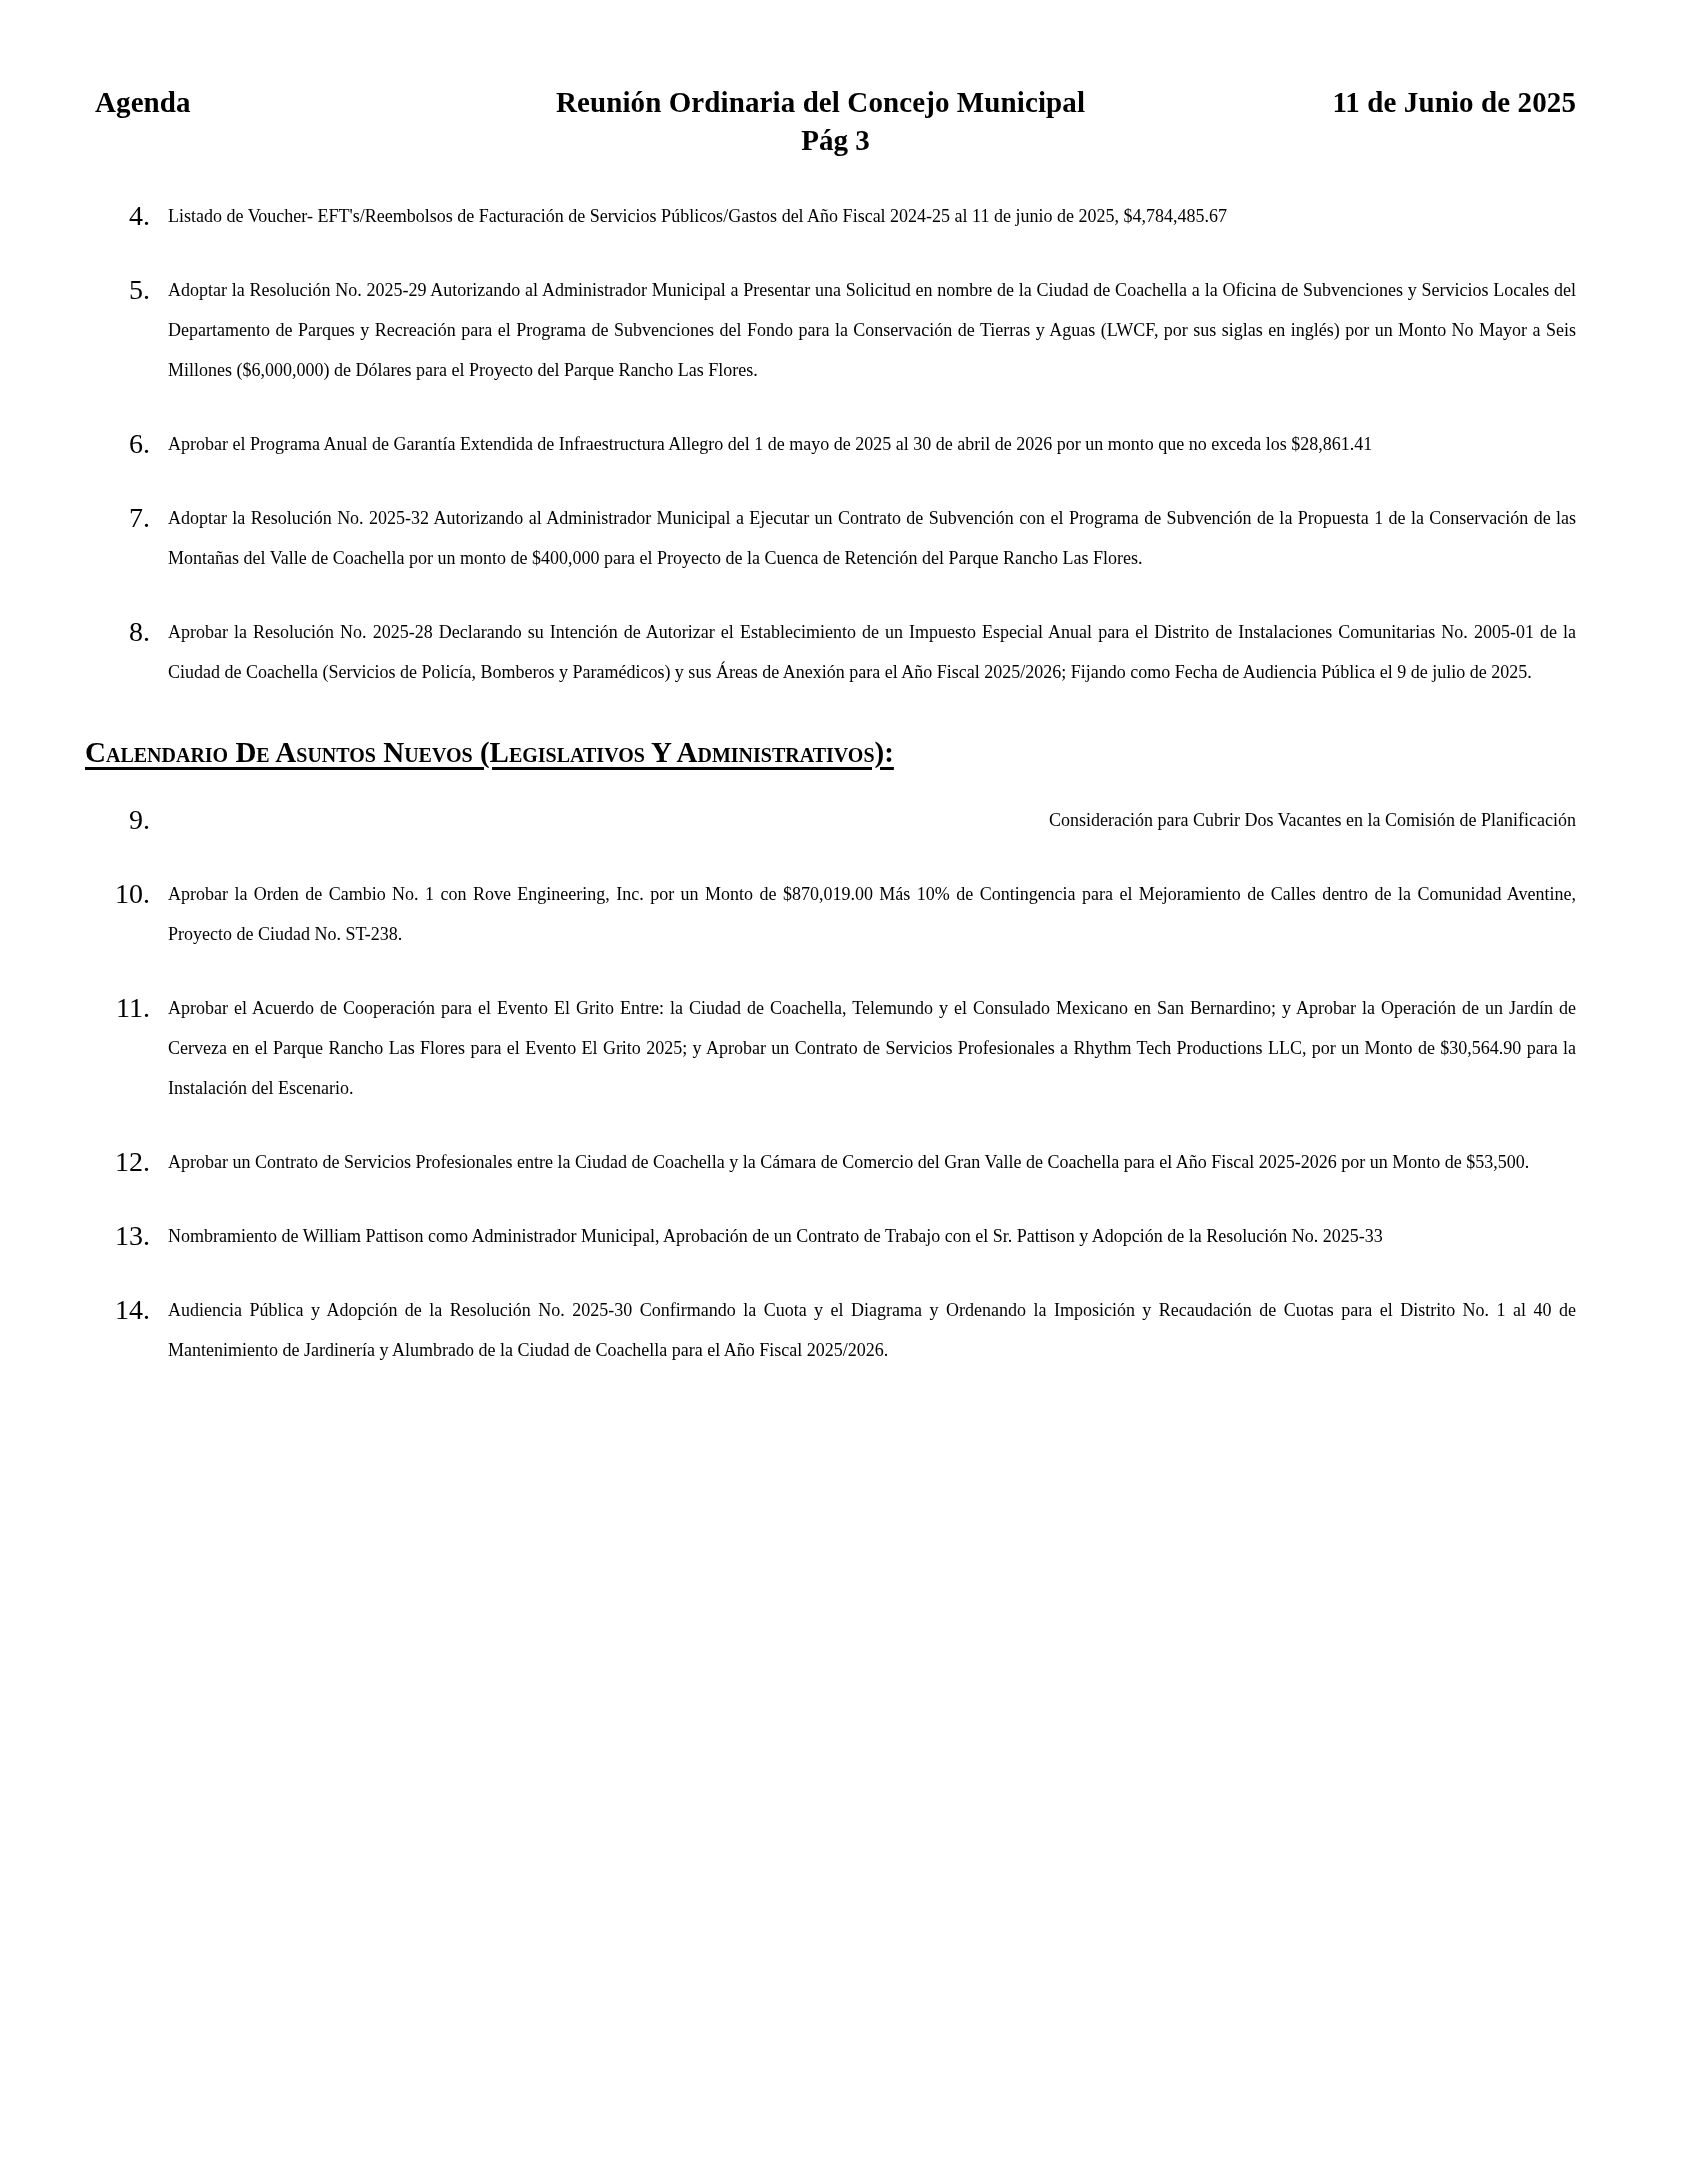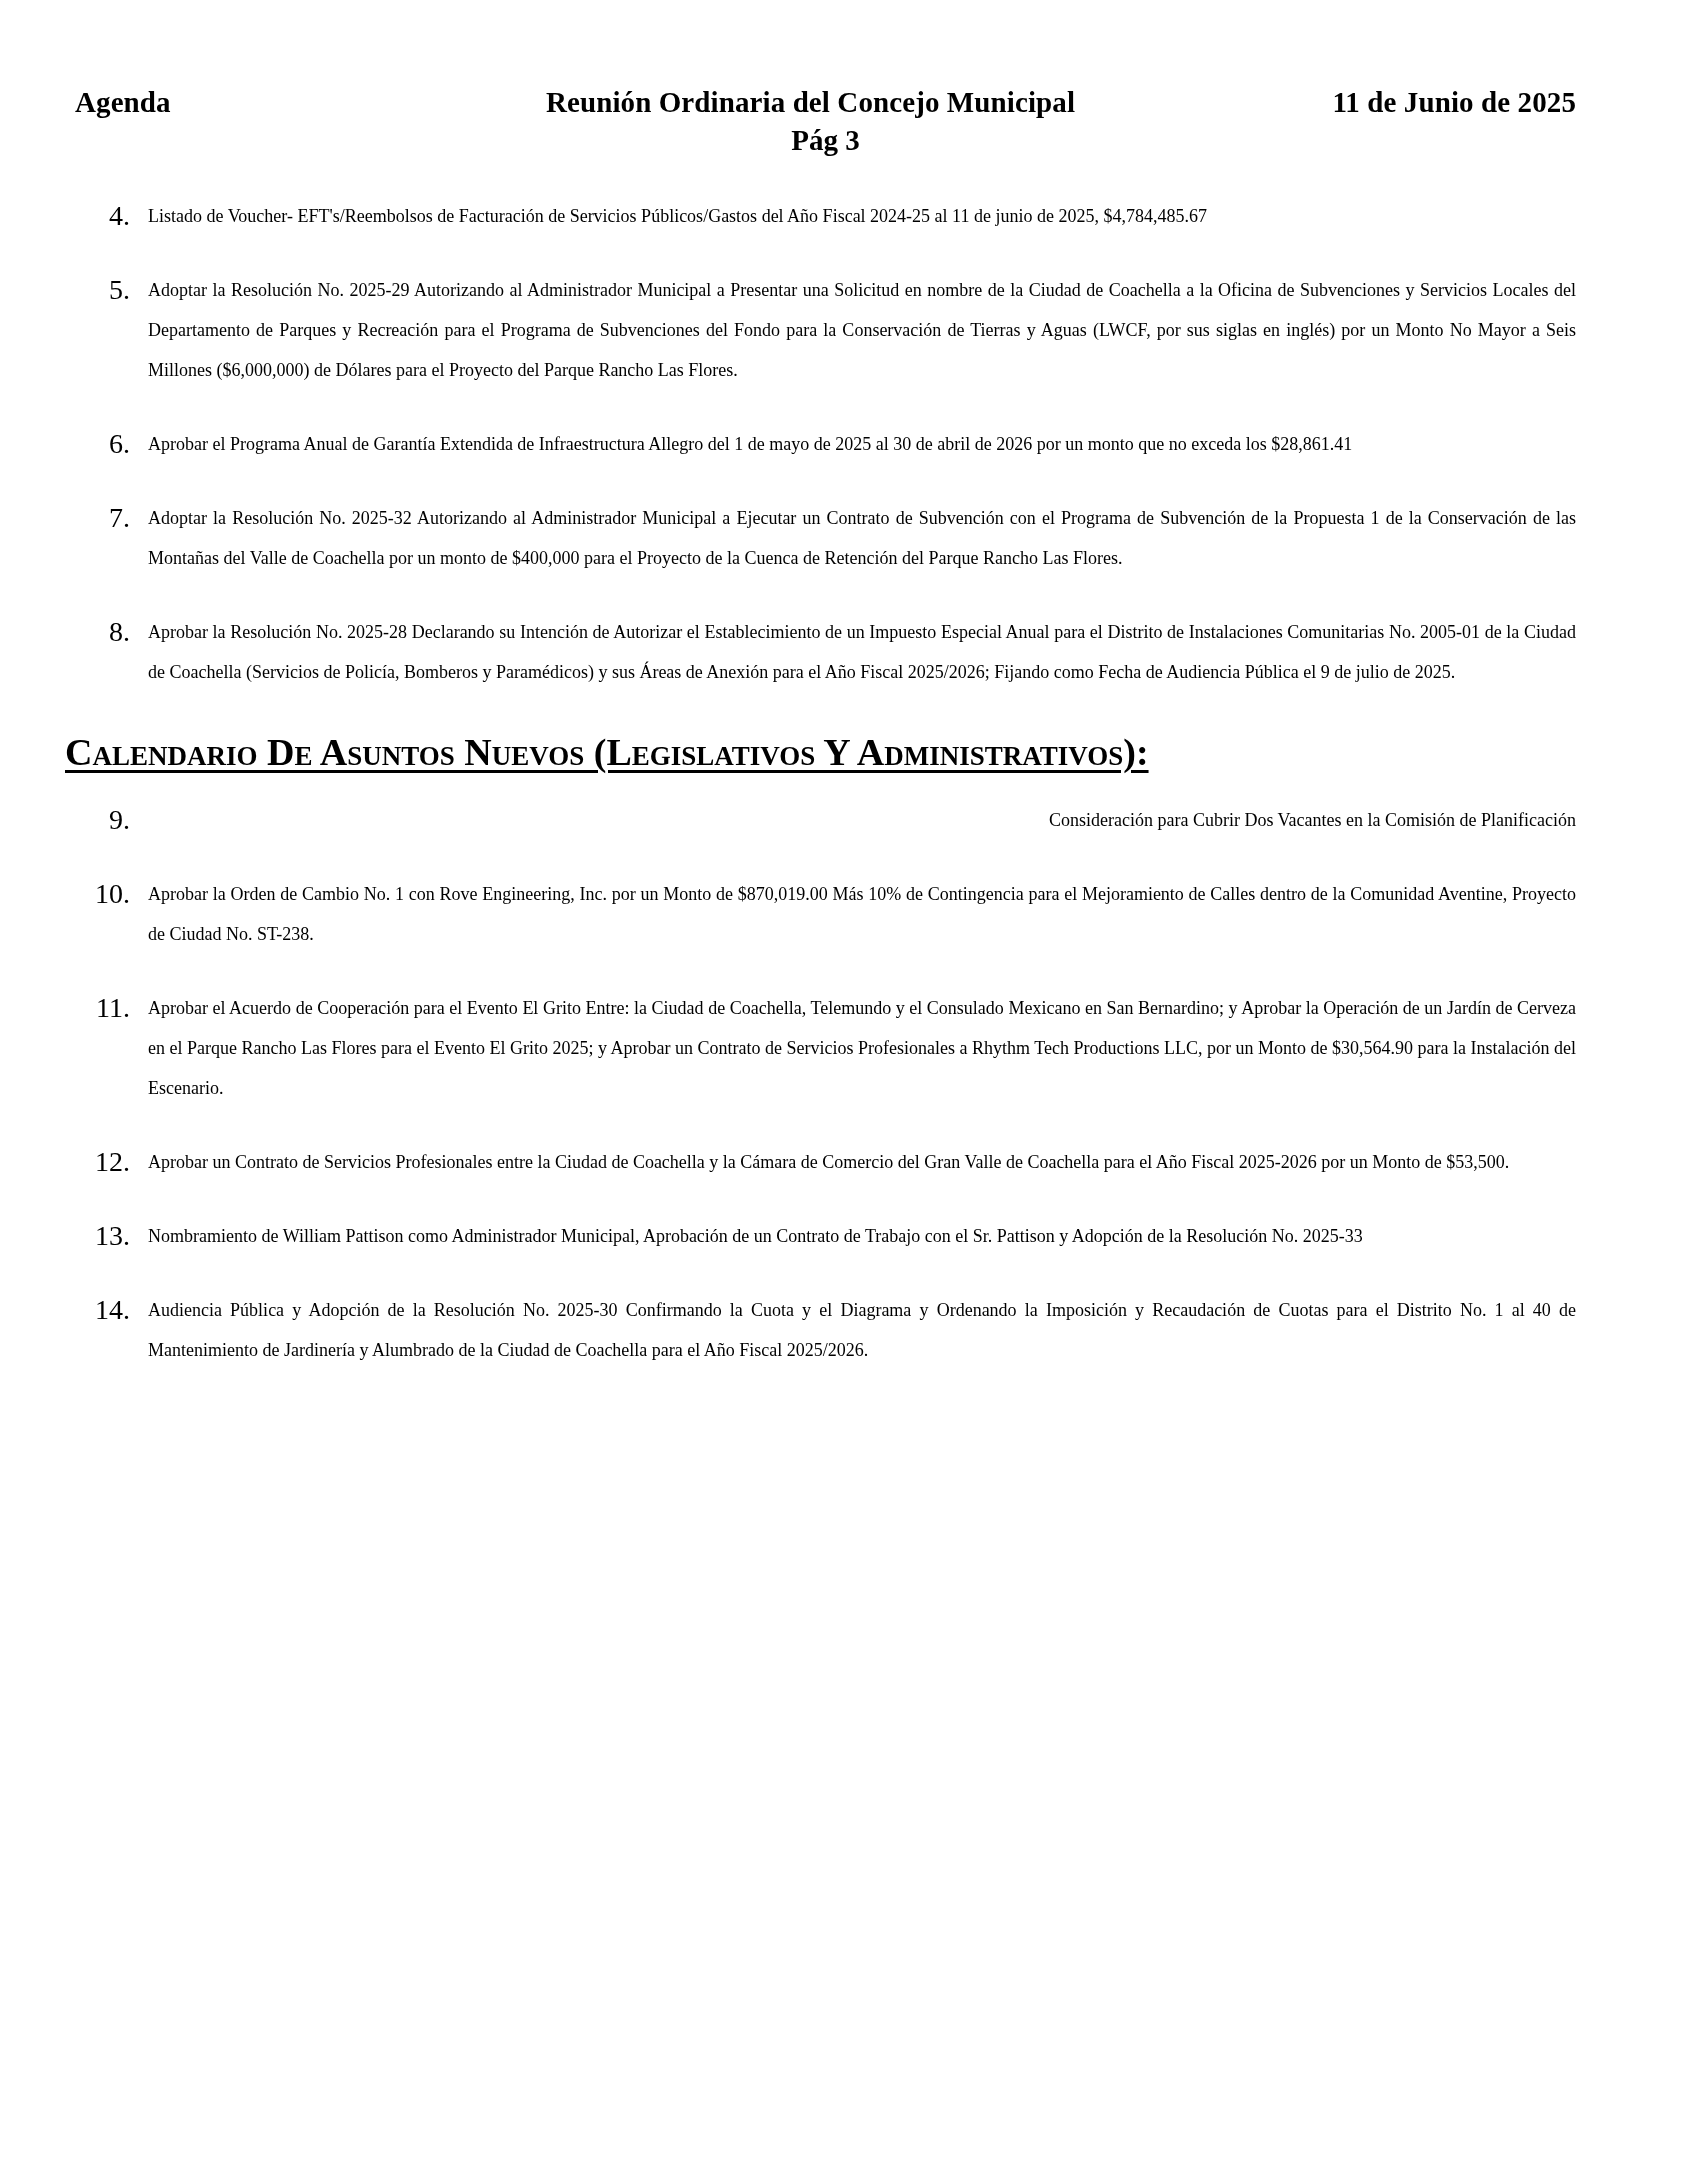--- a/index.html
+++ b/index.html
@@ -12,21 +12,21 @@
     height: 2178px;
     font-family: "Liberation Serif", "DejaVu Serif", serif;
     color: #000000;
     overflow: hidden;
   }
   .page {
     position: relative;
     width: 1683px;
     height: 2178px;
     box-sizing: border-box;
-    padding: 83px 107px 0 75px;
+    padding: 83px 107px 0 95px;
   }
 
   
   .header {
     position: relative;
     height: 85px;
   }
   .header-row {
     display: flex;
     align-items: baseline;
@@ -74,21 +74,21 @@
     line-height: 40px;
     text-align: justify;
     text-justify: inter-word;
     hyphens: none;
   }
   .item-body.nojustify { text-align: right; margin-left: 12px; }
 
   
   .section-heading {
     font-weight: bold;
-    font-size: 38px;
+    font-size: 29px;
     line-height: 40px;
     font-variant: small-caps;
     text-decoration: underline;
     text-underline-offset: 5px;
     text-decoration-thickness: 3px;
     margin: 6px 0 28px 0;
     display: inline-block;
   }
   .section-wrap { display: block; margin-left: -10px; }
 

